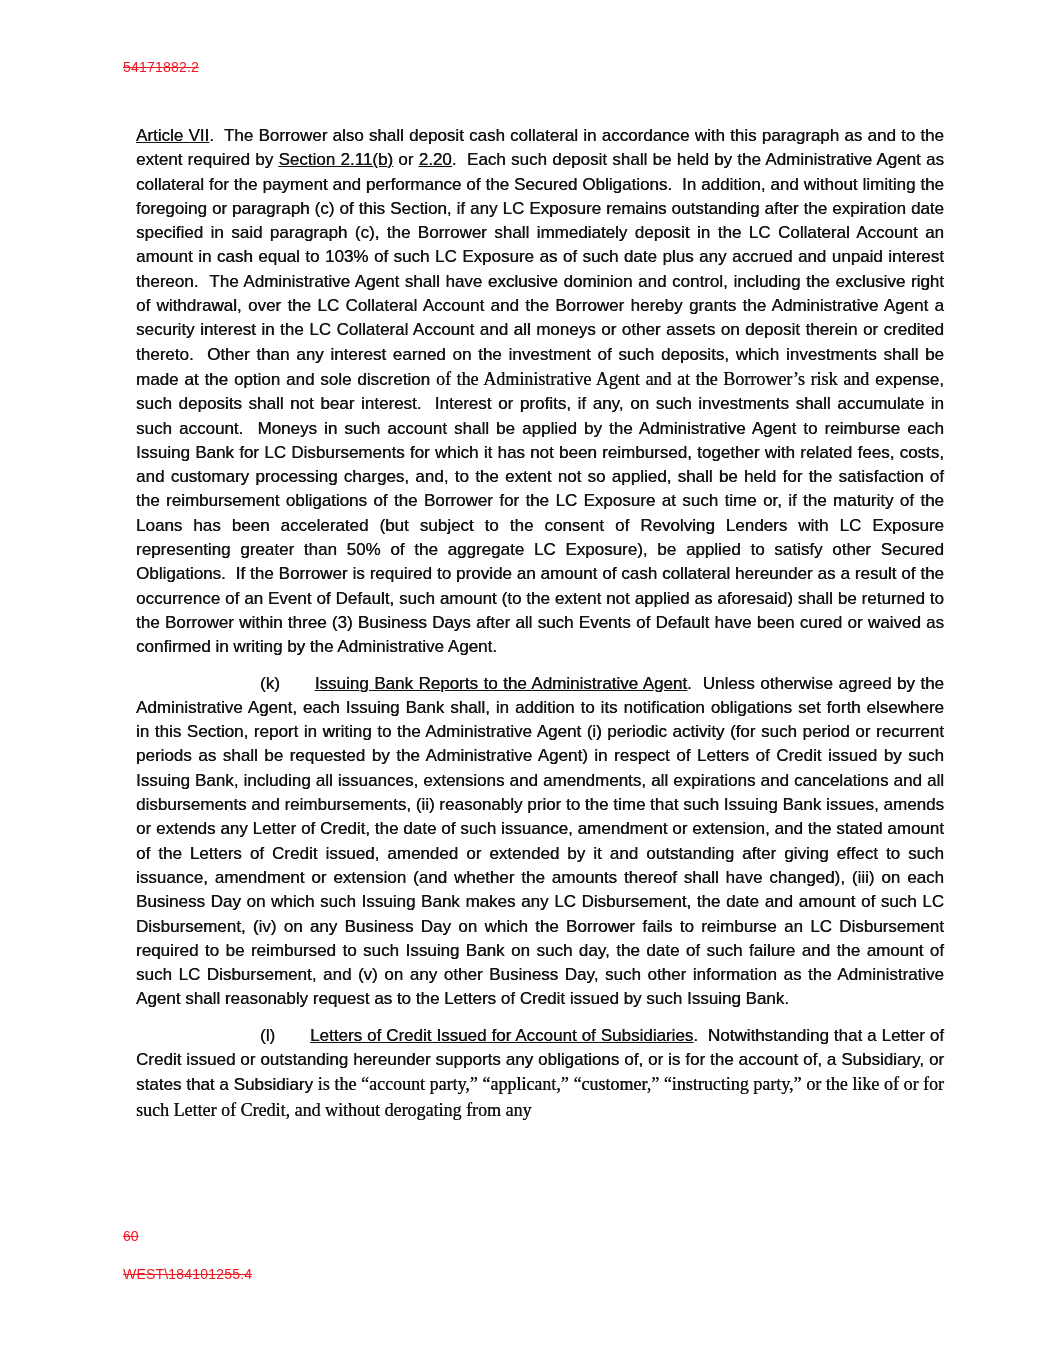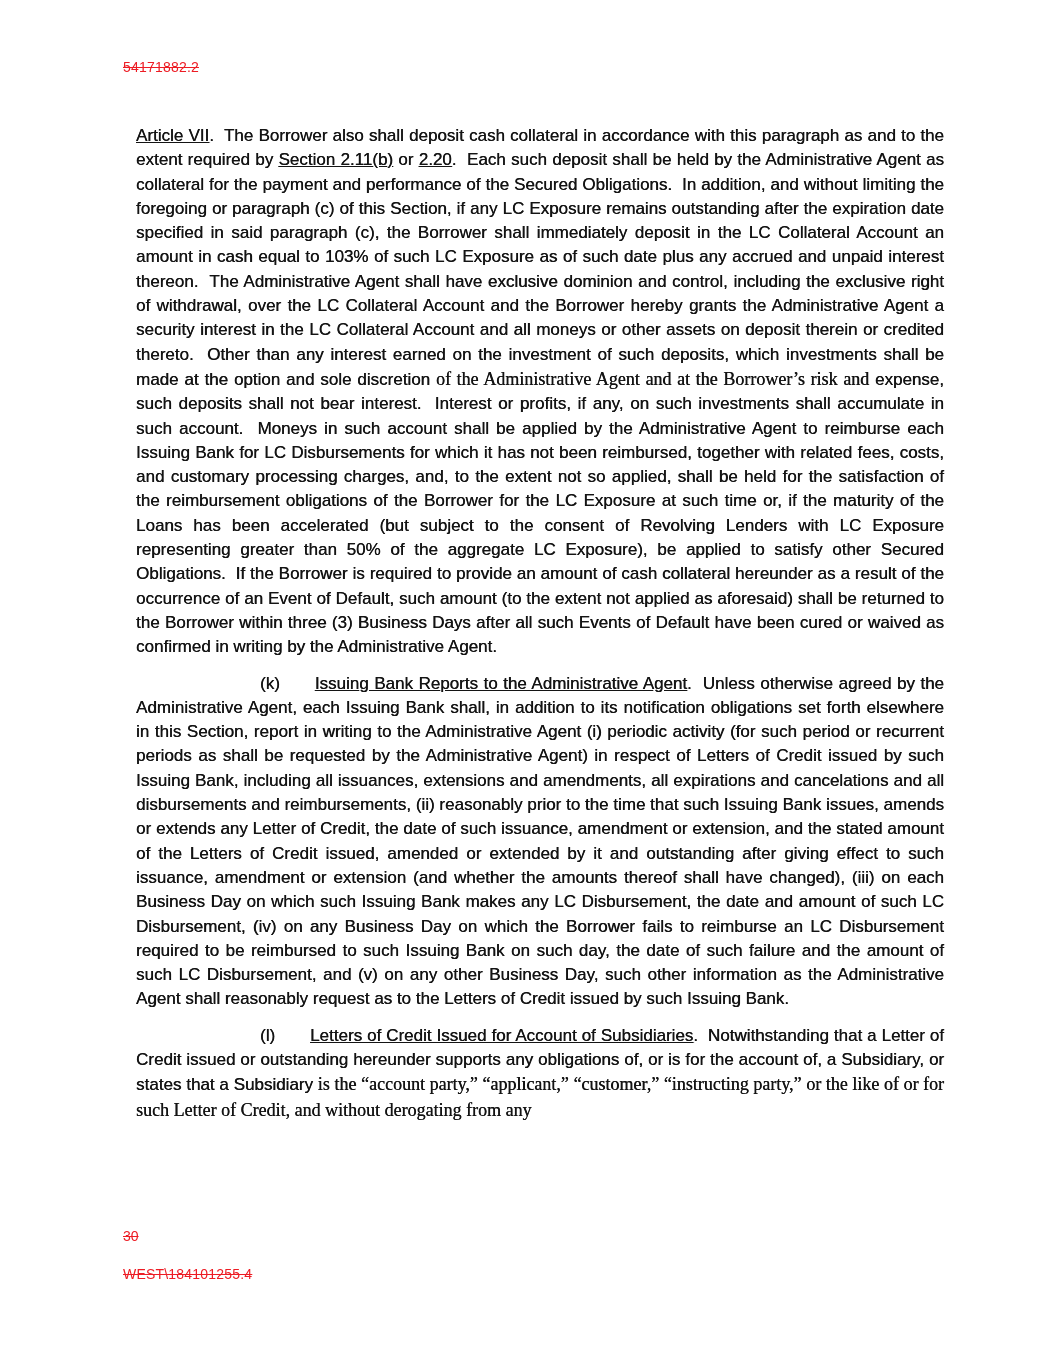--- a/index.html
+++ b/index.html
@@ -82,17 +82,17 @@
 <div class="page">
 
   <div class="doc-number">54171882.2</div>
 
   <main class="body">
     <p class="para"><span class="u">Article VII</span><span>.  The Borrower also shall deposit cash collateral in accordance with this paragraph as and to the extent required by </span><span class="u">Section 2.11(b)</span><span> or </span><span class="u">2.20</span><span>.  Each such deposit shall be held by the Administrative Agent as collateral for the payment and performance of the Secured Obligations.  In addition, and without limiting the foregoing or paragraph (c) of this Section, if any LC Exposure remains outstanding after the expiration date specified in said paragraph (c), the Borrower shall immediately deposit in the LC Collateral Account an amount in cash equal to 103% of such LC Exposure as of such date plus any accrued and unpaid interest thereon.  The Administrative Agent shall have exclusive dominion and control, including the exclusive right of withdrawal, over the LC Collateral Account and the Borrower hereby grants the Administrative Agent a security interest in the LC Collateral Account and all moneys or other assets on deposit therein or credited thereto.  Other than any interest earned on the investment of such deposits, which investments shall be made at the option and sole discretion </span><span class="serif">of the Administrative Agent and at the Borrower’s risk and</span><span> expense, such deposits shall not bear interest.  Interest or profits, if any, on such investments shall accumulate in such account.  Moneys in such account shall be applied by the Administrative Agent to reimburse each Issuing Bank for LC Disbursements for which it has not been reimbursed, together with related fees, costs, and customary processing charges, and, to the extent not so applied, shall be held for the satisfaction of the reimbursement obligations of the Borrower for the LC Exposure at such time or, if the maturity of the Loans has been accelerated (but subject to the consent of Revolving Lenders with LC Exposure representing greater than 50% of the aggregate LC Exposure), be applied to satisfy other Secured Obligations.  If the Borrower is required to provide an amount of cash collateral hereunder as a result of the occurrence of an Event of Default, such amount (to the extent not applied as aforesaid) shall be returned to the Borrower within three (3) Business Days after all such Events of Default have been cured or waived as confirmed in writing by the Administrative Agent.</span></p>
     <p class="para hang"><span>(k)</span><span class="tab"></span><span class="u">Issuing Bank Reports to the Administrative Agent</span><span>.  Unless otherwise agreed by the Administrative Agent, each Issuing Bank shall, in addition to its notification obligations set forth elsewhere in this Section, report in writing to the Administrative Agent (i) periodic activity (for such period or recurrent periods as shall be requested by the Administrative Agent) in respect of Letters of Credit issued by such Issuing Bank, including all issuances, extensions and amendments, all expirations and cancelations and all disbursements and reimbursements, (ii) reasonably prior to the time that such Issuing Bank issues, amends or extends any Letter of Credit, the date of such issuance, amendment or extension, and the stated amount of the Letters of Credit issued, amended or extended by it and outstanding after giving effect to such issuance, amendment or extension (and whether the amounts thereof shall have changed), (iii) on each Business Day on which such Issuing Bank makes any LC Disbursement, the date and amount of such LC Disbursement, (iv) on any Business Day on which the Borrower fails to reimburse an LC Disbursement required to be reimbursed to such Issuing Bank on such day, the date of such failure and the amount of such LC Disbursement, and (v) on any other Business Day, such other information as the Administrative Agent shall reasonably request as to the Letters of Credit issued by such Issuing Bank.</span></p>
     <p class="para hang"><span>(l)</span><span class="tab"></span><span class="u">Letters of Credit Issued for Account of Subsidiaries</span><span>.  Notwithstanding that a Letter of Credit issued or outstanding hereunder supports any obligations of, or is for the account of, a Subsidiary, or states that a Subsidiary </span><span class="serif">is the “account party,” “applicant,” “customer,” “instructing party,” or the like of or for such Letter of Credit, and without derogating from any</span></p>
   </main>
 
-  <div class="page-number">30</div>
+  <div class="page-number">60</div>
 
   <div class="doc-id">WEST\184101255.4</div>
 
 </div>
 
 </body></html>

